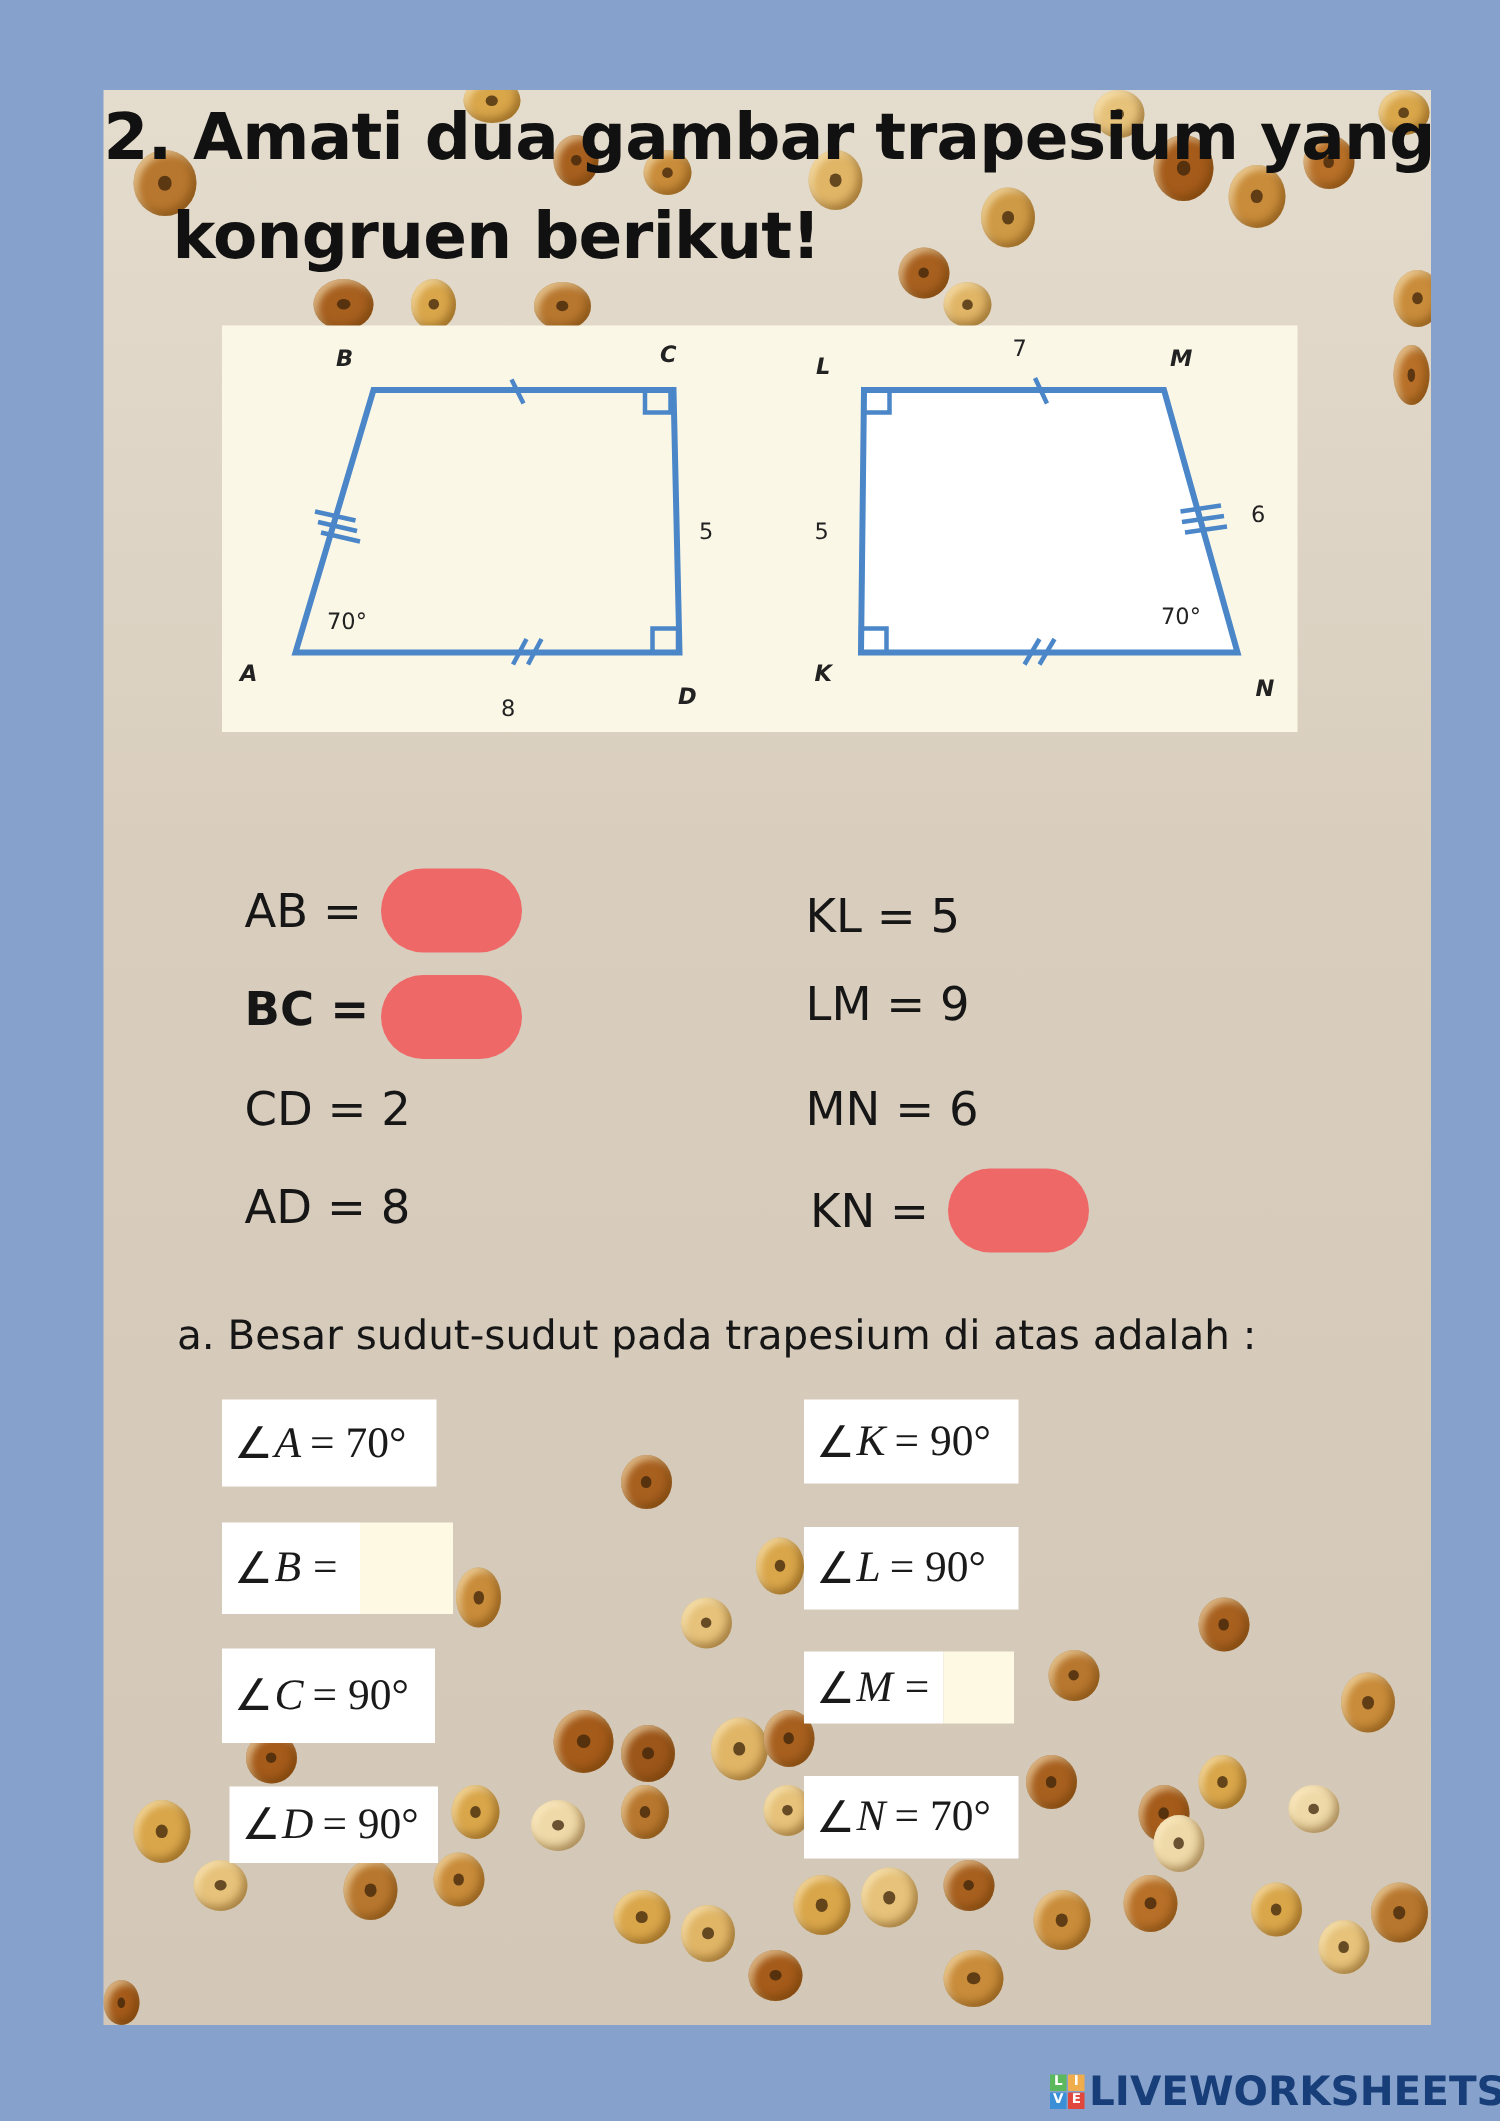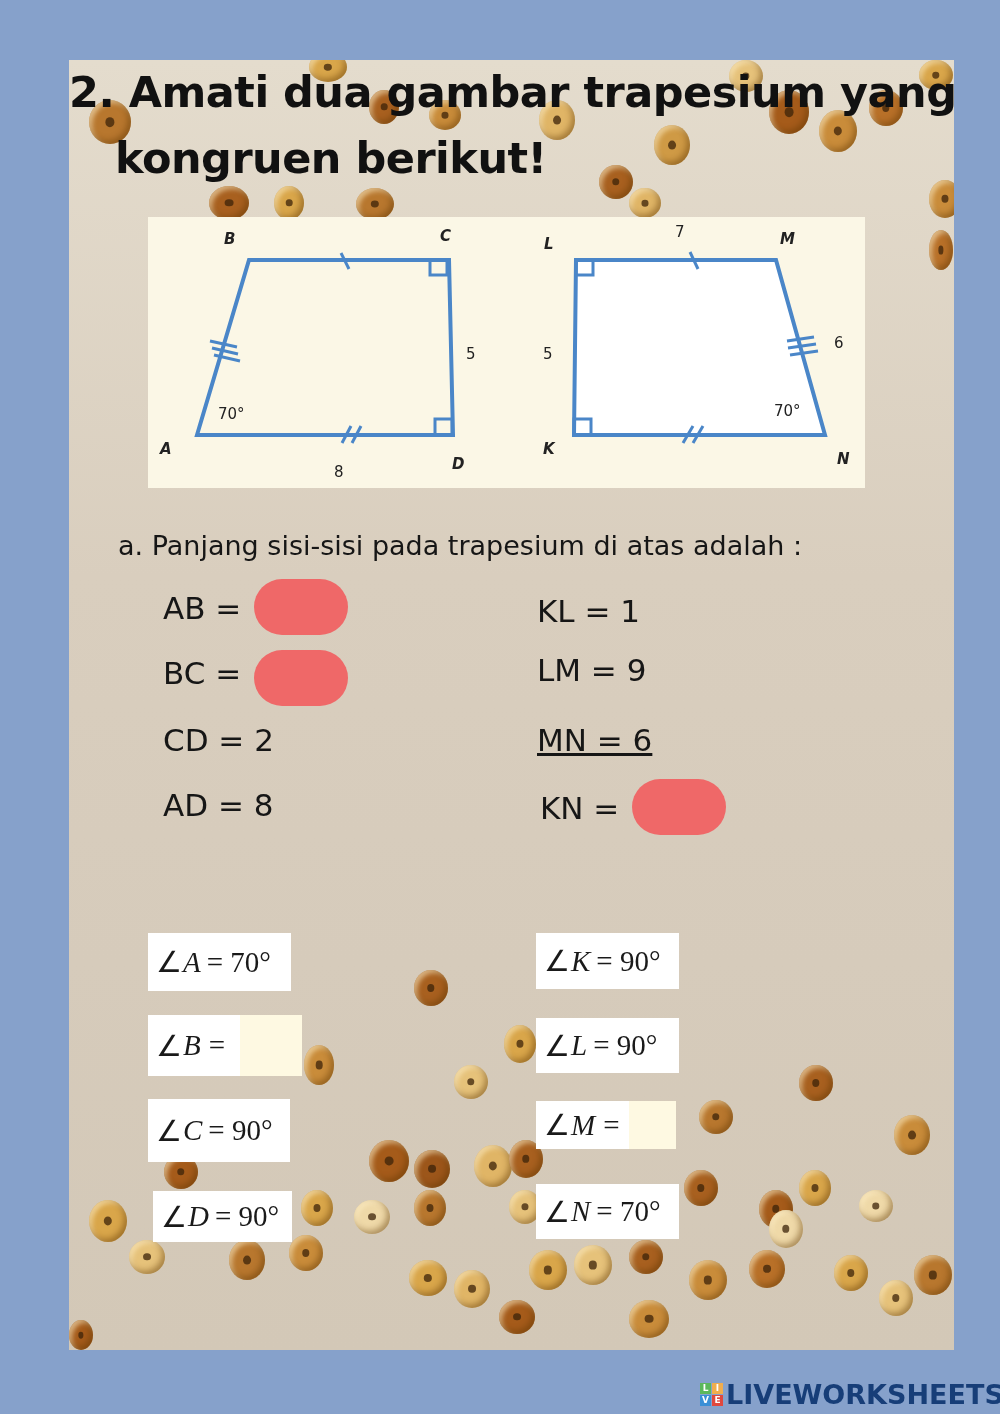--- a/index.html
+++ b/index.html
@@ -169,37 +169,37 @@
       <text class="fig-label" x="527" y="20">7</text>
       <text class="fig-label it" x="632" y="27">M</text>
       <text class="fig-label" x="395" y="142">5</text>
       <text class="fig-label" x="686" y="131">6</text>
       <text class="fig-label" x="626" y="199">70°</text>
       <text class="fig-label it" x="395" y="237">K</text>
       <text class="fig-label it" x="689" y="247">N</text>
     </svg>
   </div>
 
-  <div class="q" style="left:49px;top:470px;">a. Panjang sisi-sisi pada trapesium di atas adalah :</div>
 
   <div class="eq" style="left:94px;top:530px;">AB =</div>
   <div class="blank-pill" style="left:185px;top:519px;"></div>
 
-  <div class="eq" style="left:94px;top:595px;">BC =</div>
+  <div class="eq" style="left:94px;top:595px;font-weight:bold;">BC =</div>
   <div class="blank-pill" style="left:185px;top:590px;"></div>
 
   <div class="eq" style="left:94px;top:662px;">CD = 2</div>
   <div class="eq" style="left:94px;top:727px;text-align:right;">AD = 8</div>
 
-  <div class="eq" style="left:468px;top:533px;">KL = 1</div>
+  <div class="eq" style="left:468px;top:533px;">KL = 5</div>
   <div class="eq" style="left:468px;top:592px;">LM = 9</div>
-  <div class="eq" style="left:468px;top:662px;text-decoration:underline;">MN = 6</div>
+  <div class="eq" style="left:468px;top:662px;">MN = 6</div>
   <div class="eq" style="left:471px;top:730px;">KN =</div>
   <div class="blank-pill" style="left:563px;top:719px;"></div>
 
+  <div class="q" style="left:49px;top:815px;">a. Besar sudut-sudut pada trapesium di atas adalah :</div>
 
   <div class="angle-box" style="left:79px;top:873px;width:143px;height:58px;">
     <span class="ang">∠</span>
       <span>A</span>
       <span style="font-style:normal;margin-left:6px;">= 70°</span>
   </div>
 
   <div class="angle-box" style="left:79px;top:955px;width:92px;height:61px;">
     <span class="ang">∠</span>
       <span>B</span>

